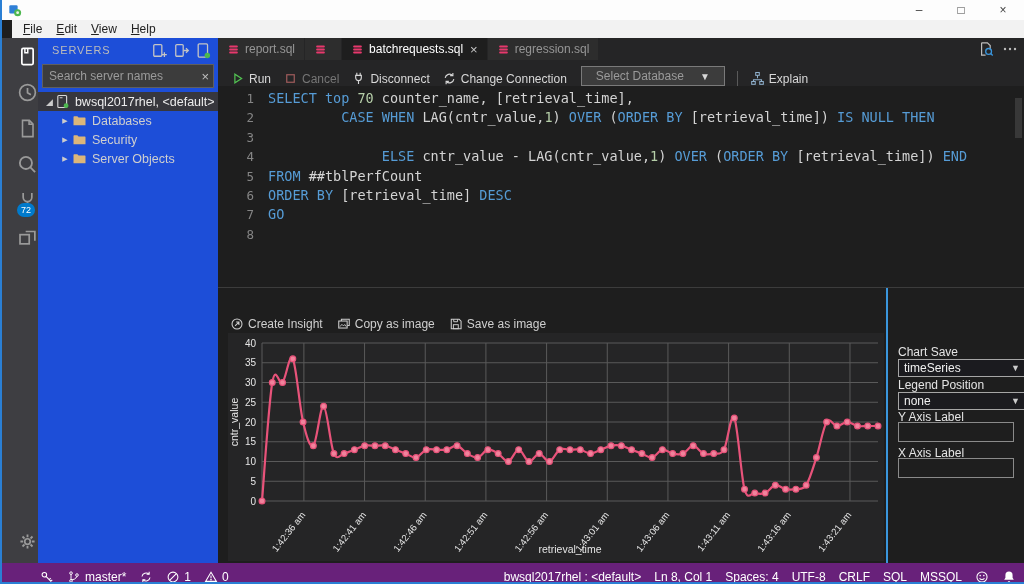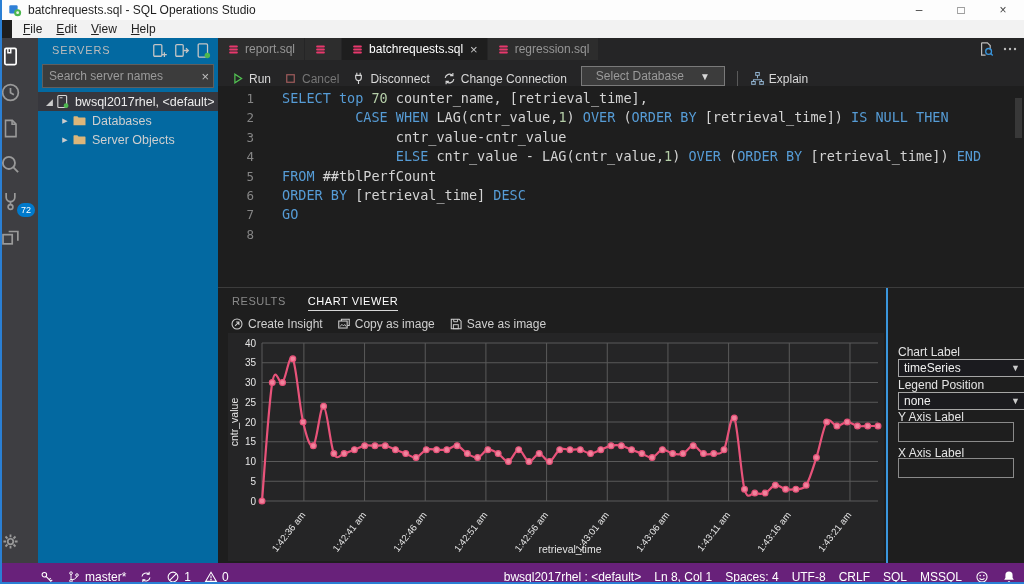--- a/index.html
+++ b/index.html
@@ -14,28 +14,28 @@
   #app-icon{width:14px;height:14px;margin:0 6px 0 8px}
   #window-title{font-size:12px;color:#1f1f1f}
   #win-controls{position:absolute;right:0;top:0;height:20px;display:flex}
   .win-btn{width:42px;height:20px;display:flex;align-items:center;justify-content:center;color:#444;font-size:12px}
   #menubar{left:12px;top:20px;width:1024px;height:18px;background:#f2f2f2;display:flex;align-items:center;padding-left:4px;box-sizing:border-box}
   .menu-item{font-size:12px;color:#222;padding:0 7px;cursor:default}
 
   
   #main{left:0;top:38px;width:1024px;height:525px}
   #activitybar{left:0;top:0;width:38px;height:525px;background:#3e3e42}
-  .ab-item{position:relative;width:38px;height:36px;display:flex;align-items:center;justify-content:flex-start;color:#9a9a9a}
+  .ab-item{position:relative;width:38px;height:36px;display:flex;align-items:center;justify-content:flex-end;color:#9a9a9a}
   .ab-item.active{color:#ffffff}
   .ab-item .icn{width:21px;height:21px}
   .ab-badge{position:absolute;right:3px;bottom:1px;min-width:14px;height:14px;border-radius:8px;background:#007acc;color:#fff;
             font-size:9px;display:flex;align-items:center;justify-content:center;padding:0 2px}
   #ab-bottom{position:absolute;left:0;bottom:4px;width:38px}
 
-  #sidebar{left:38px;top:0;width:180px;height:525px;background:#0369a1}
+  #sidebar{left:38px;top:0;width:180px;height:525px;background:#1d4ed8}
   #sidebar-header{display:flex;align-items:center;height:24px;padding:0 6px 0 14px}
   #sidebar-title{font-size:11px;letter-spacing:.08em;color:#bbbbbb;flex:1}
   .sb-action{width:18px;height:18px;color:#c5c5c5;margin-left:5px}
   #server-search{margin:2px 4px;height:22px;background:#3c3c3c;border:1px solid #5f5f5f;display:flex;align-items:center;padding:0 4px}
   #server-search input{flex:1;background:transparent;border:none;outline:none;color:#cccccc;font-size:12px;
         font-family:"Liberation Sans",sans-serif;min-width:0}
   #server-search input::placeholder{color:#9b9b9b}
   #search-clear{color:#c0c0c0;font-size:13px}
   #tree{margin-top:4px}
   .tree-row{display:flex;align-items:center;height:19px;font-size:12.5px;color:#cfcfcf;white-space:nowrap}
@@ -61,21 +61,21 @@
   .tb-item.disabled{color:#767676}
   #db-dropdown{margin-left:14px;width:114px;height:18px;border:1px solid #7a7a7a;background:#3c3c3c;display:flex;
                align-items:center;padding:0 14px;color:#9a9a9a}
   #db-dropdown .caret{margin-left:auto;color:#d8d8d8;font-size:10px}
   .tb-sep{width:1px;height:15px;background:#5a5a5a;margin-left:12px}
 
   #editor{position:absolute;left:0;top:48px;width:806px;height:201px;background:#1e1e1e;padding-top:3px;box-sizing:border-box}
   .code-line{display:flex;height:19.4px;line-height:19.4px;font-family:"DejaVu Sans Mono","Liberation Mono",monospace;
              font-size:13.5px;white-space:pre}
   .ln{width:36px;padding-right:9px;text-align:right;color:#858585;flex:none;font-size:12.5px}
-  .code{margin-left:19px;color:#d4d4d4}
+  .code{margin-left:5px;color:#d4d4d4}
   .seg-k{color:#569cd6}.seg-n{color:#b5cea8}.seg-d{color:#d4d4d4}
   #editor-scrollbar{position:absolute;right:2px;top:60px;width:7px;height:40px;background:#4a4a4a;opacity:.6}
 
   #panel{position:absolute;left:0;top:249px;width:806px;height:276px;background:#1e1e1e;border-top:1px solid #3c3c3c;box-sizing:border-box}
   #panel-tabs{position:absolute;left:14px;top:7px;display:flex}
   .panel-tab{font-size:11px;letter-spacing:.05em;margin-right:22px;color:#8a8a8a;padding-bottom:3px}
   .panel-tab.active{color:#ffffff;border-bottom:1px solid #d7d7d7}
   #panel-actions{position:absolute;left:12px;top:29px;display:flex;font-size:12px;color:#cfcfcf}
   .panel-action{display:flex;align-items:flex-start;margin-right:14px}
   .panel-action .icn{width:14px;height:14px;margin-right:4px;color:#cfcfcf}
@@ -105,21 +105,20 @@
 <body>
 
 <div id="titlebar" class="abs">
   <span id="app-icon" class="icn">
       <svg viewBox="0 0 16 16">
         <rect x="1.5" y="2.5" width="9.5" height="9.5" rx="1.5" fill="#2f7fd6"></rect>
         <circle cx="11" cy="11" r="4" fill="#4db84f"></circle>
         <circle cx="11" cy="11" r="1.6" fill="#eaf6ea"></circle>
       </svg>
     </span>
-  <span id="window-title">batchrequests.sql - SQL Operations Studio</span>
   <div id="win-controls">
     <span class="win-btn">–</span>
     <span class="win-btn">□</span>
     <span class="win-btn">×</span>
   </div>
 </div>
 
 <div id="menubar" class="abs">
     <span class="menu-item"><u>F</u>ile</span>
     <span class="menu-item"><u>E</u>dit</span>
@@ -242,20 +241,29 @@
           </span>
           <span>Databases</span>
         </div>
         <div class="tree-row" style="padding-left: 22px;">
           <span class="twisty">▶</span>
           <span class="icn" style="width: 15px; height: 15px;">
             <svg viewBox="0 0 16 16">
               <path d="M1.6 13V4.2c0-.4.3-.7.7-.7h3.4l1.3 1.4h6.7c.4 0 .7.3.7.7V13z" fill="#dcb67a"></path>
             </svg>
           </span>
+          <span>Security</span>
+        </div>
+        <div class="tree-row" style="padding-left: 22px;">
+          <span class="twisty">▶</span>
+          <span class="icn" style="width: 15px; height: 15px;">
+            <svg viewBox="0 0 16 16">
+              <path d="M1.6 13V4.2c0-.4.3-.7.7-.7h3.4l1.3 1.4h6.7c.4 0 .7.3.7.7V13z" fill="#dcb67a"></path>
+            </svg>
+          </span>
           <span>Server Objects</span>
         </div>
       </div>
   </div>
 
   <div id="editor-group" class="abs">
     <div id="tabbar">
         <div class="tab">
           <span class="icn" style="width: 13px; height: 13px;">
             <svg viewBox="0 0 16 16">
@@ -373,34 +381,30 @@
               <path d="M8 4.6v3.2M3.7 11.2V9.4h8.6v1.8" stroke="#8fb0cc" fill="none" stroke-width="1.1"></path>
             </svg>
           </span>
           <span>Explain</span>
         </span>
     </div>
 
     <div id="editor">
         <div class="code-line"><span class="ln">1</span><span class="code"><span class="seg-k">SELECT</span><span class="seg-d"> </span><span class="seg-k">top</span><span class="seg-d"> </span><span class="seg-n">70</span><span class="seg-d"> counter_name, [retrieval_time],</span></span></div>
         <div class="code-line"><span class="ln">2</span><span class="code"><span class="seg-d">         </span><span class="seg-k">CASE</span><span class="seg-d"> </span><span class="seg-k">WHEN</span><span class="seg-d"> LAG(cntr_value,</span><span class="seg-n">1</span><span class="seg-d">) </span><span class="seg-k">OVER</span><span class="seg-d"> (</span><span class="seg-k">ORDER</span><span class="seg-d"> </span><span class="seg-k">BY</span><span class="seg-d"> [retrieval_time]) </span><span class="seg-k">IS</span><span class="seg-d"> </span><span class="seg-k">NULL</span><span class="seg-d"> </span><span class="seg-k">THEN</span></span></div>
-        <div class="code-line"><span class="ln">3</span><span class="code"><span class="seg-d">              cntr_value-cntr_value</span></span></div>
+        <div class="code-line"><span class="ln">3</span></div>
         <div class="code-line"><span class="ln">4</span><span class="code"><span class="seg-d">              </span><span class="seg-k">ELSE</span><span class="seg-d"> cntr_value - LAG(cntr_value,</span><span class="seg-n">1</span><span class="seg-d">) </span><span class="seg-k">OVER</span><span class="seg-d"> (</span><span class="seg-k">ORDER</span><span class="seg-d"> </span><span class="seg-k">BY</span><span class="seg-d"> [retrieval_time]) </span><span class="seg-k">END</span></span></div>
         <div class="code-line"><span class="ln">5</span><span class="code"><span class="seg-k">FROM</span><span class="seg-d"> ##tblPerfCount</span></span></div>
         <div class="code-line"><span class="ln">6</span><span class="code"><span class="seg-k">ORDER</span><span class="seg-d"> </span><span class="seg-k">BY</span><span class="seg-d"> [retrieval_time] </span><span class="seg-k">DESC</span></span></div>
         <div class="code-line"><span class="ln">7</span><span class="code"><span class="seg-k">GO</span></span></div>
         <div class="code-line"><span class="ln">8</span><span class="code"></span></div>
       </div>
     <div id="editor-scrollbar"></div>
 
     <div id="panel">
-      <div id="panel-tabs">
-          <span class="panel-tab">RESULTS</span>
-          <span class="panel-tab active">CHART VIEWER</span>
-        </div>
       <div id="panel-actions">
           <span class="panel-action">
             <span class="icn" style="width: 14px; height: 14px;">
               <svg viewBox="0 0 16 16">
                 <circle cx="8" cy="8" r="5.7" stroke="currentColor" fill="none" stroke-width="1.2"></circle>
                 <path d="M5.8 10.2l4.4-4.4M7 5.8h3.2V9" stroke="currentColor" fill="none" stroke-width="1.2"></path>
               </svg>
             </span>
             <span>Create Insight</span>
           </span>
@@ -525,21 +529,21 @@
             <circle cx="608.9333333333333" cy="92.95" r="2.9" fill="#f0839c" stroke="#e8537a" stroke-width="1.2"></circle>
             <circle cx="619.2" cy="89" r="2.9" fill="#f0839c" stroke="#e8537a" stroke-width="1.2"></circle>
             <circle cx="629.4666666666667" cy="92.95" r="2.9" fill="#f0839c" stroke="#e8537a" stroke-width="1.2"></circle>
             <circle cx="639.7333333333333" cy="92.95" r="2.9" fill="#f0839c" stroke="#e8537a" stroke-width="1.2"></circle>
             <circle cx="650" cy="92.95" r="2.9" fill="#f0839c" stroke="#e8537a" stroke-width="1.2"></circle>
             <text x="10" y="89" fill="#e6e6e6" font-size="10.5" text-anchor="middle" font-family="&quot;Liberation Sans&quot;,sans-serif" transform="rotate(-90 10 89)">cntr_value</text>
             <text x="342" y="220" fill="#e6e6e6" font-size="10.5" text-anchor="middle" font-family="&quot;Liberation Sans&quot;,sans-serif">retrieval_time</text>
           </svg></div>
       <div id="sash"></div>
       <div id="chart-options">
-        <span class="opt-label" style="top:57px">Chart Label</span>
+        <span class="opt-label" style="top:57px">Chart Save</span>
         <span class="opt-select" style="top:71px">
             <span>timeSeries</span>
             <span class="caret">▼</span>
           </span>
         <span class="opt-label" style="top:90px">Legend Position</span>
         <span class="opt-select" style="top:104px">
             <span>none</span>
             <span class="caret">▼</span>
           </span>
         <span class="opt-label" style="top:122px">Y Axis Label</span>

